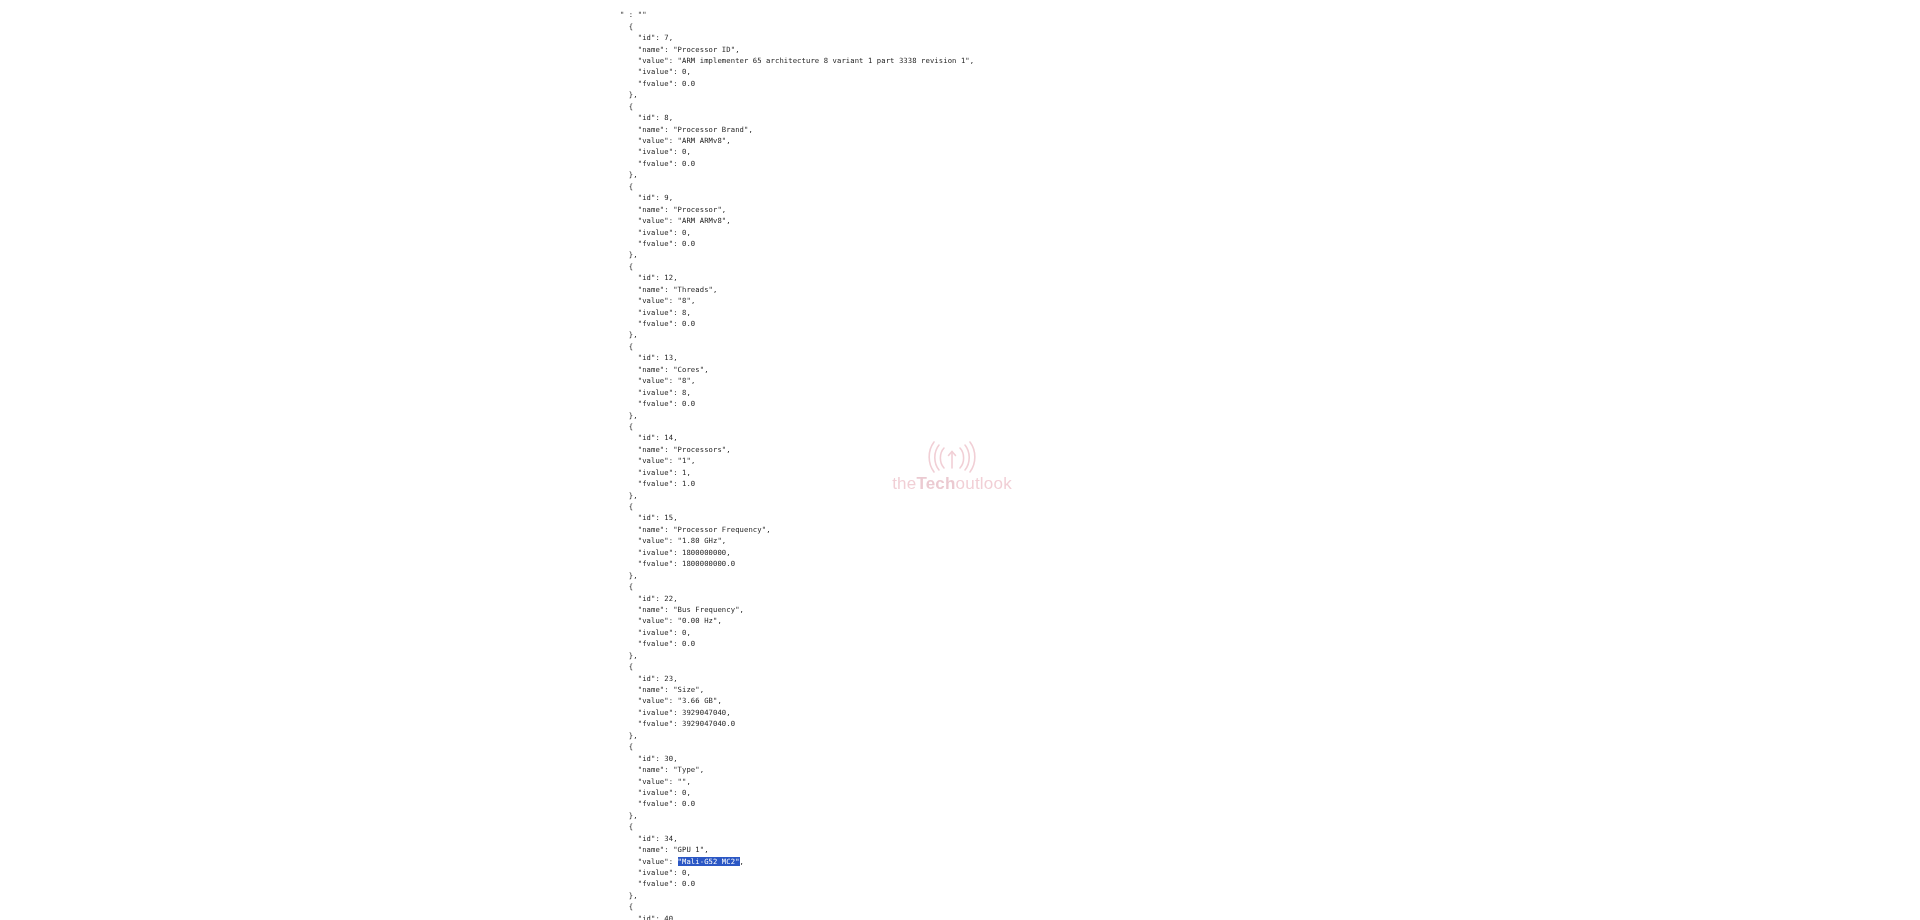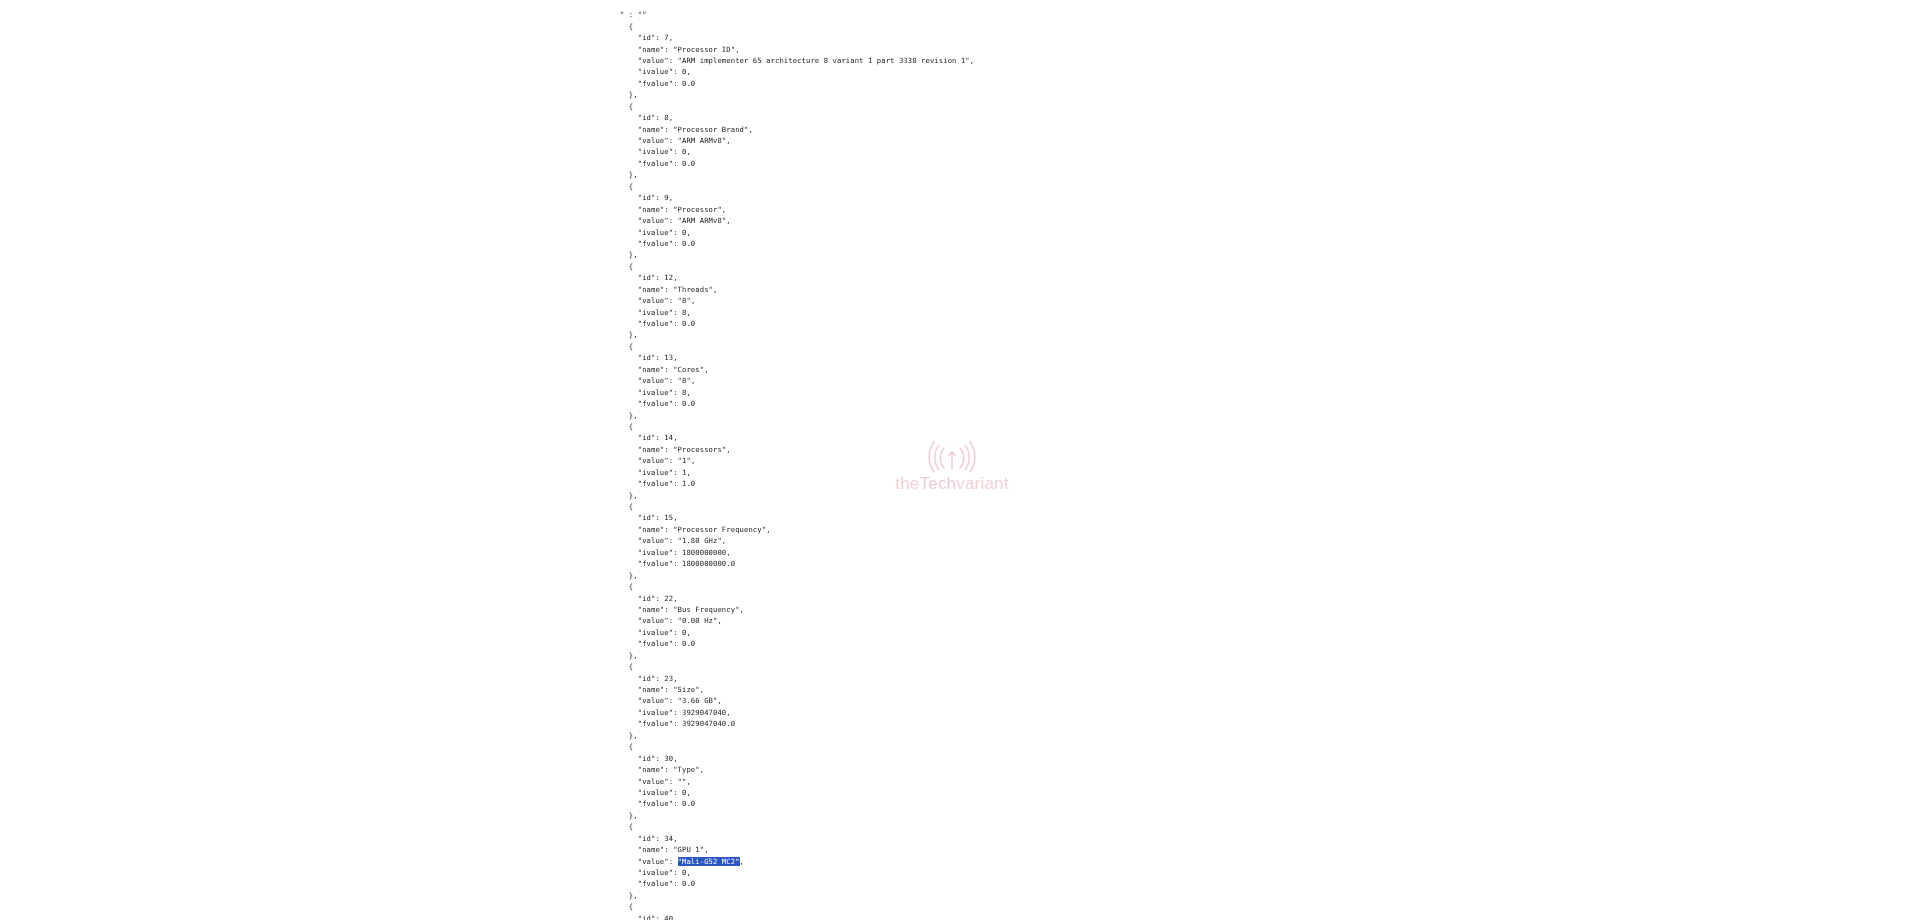--- a/index.html
+++ b/index.html
@@ -55,21 +55,21 @@
     left: 0px;
     top: 36px;
     width: 180px;
     text-align: center;
     font-family: "Liberation Sans", sans-serif;
     font-size: 17px;
     color: #e6a8b4;
     letter-spacing: 0.2px;
     white-space: nowrap;
   }
-  #wm-text .bold { font-weight: normal; color: #dca0ad; }
+  #wm-text .bold { font-weight: bold; color: #dca0ad; }
   #wm-arcs {
     position: absolute;
     left: 62px;
     top: 0px;
   }
 </style>
 </head>
 <body>
 
 <div id="page">
@@ -83,17 +83,17 @@
         <path d="M24.5 17.5 L28 13.5 L31.5 17.5"></path>
         <path d="M20 30 A10 13 0 0 1 20 10"></path>
         <path d="M36 30 A10 13 0 0 0 36 10"></path>
         <path d="M15 32 A15 18 0 0 1 15 7"></path>
         <path d="M41 32 A15 18 0 0 0 41 7"></path>
         <path d="M10 34 A20 23 0 0 1 10 4"></path>
         <path d="M46 34 A20 23 0 0 0 46 4"></path>
       </g>
     </svg>
     <div id="wm-text">
-      <span>the</span><span class="bold">Tech</span><span>variant</span>
+      <span>the</span><span class="bold">Tech</span><span>outlook</span>
     </div>
   </div>
 
 </div>
 
 </body></html>

